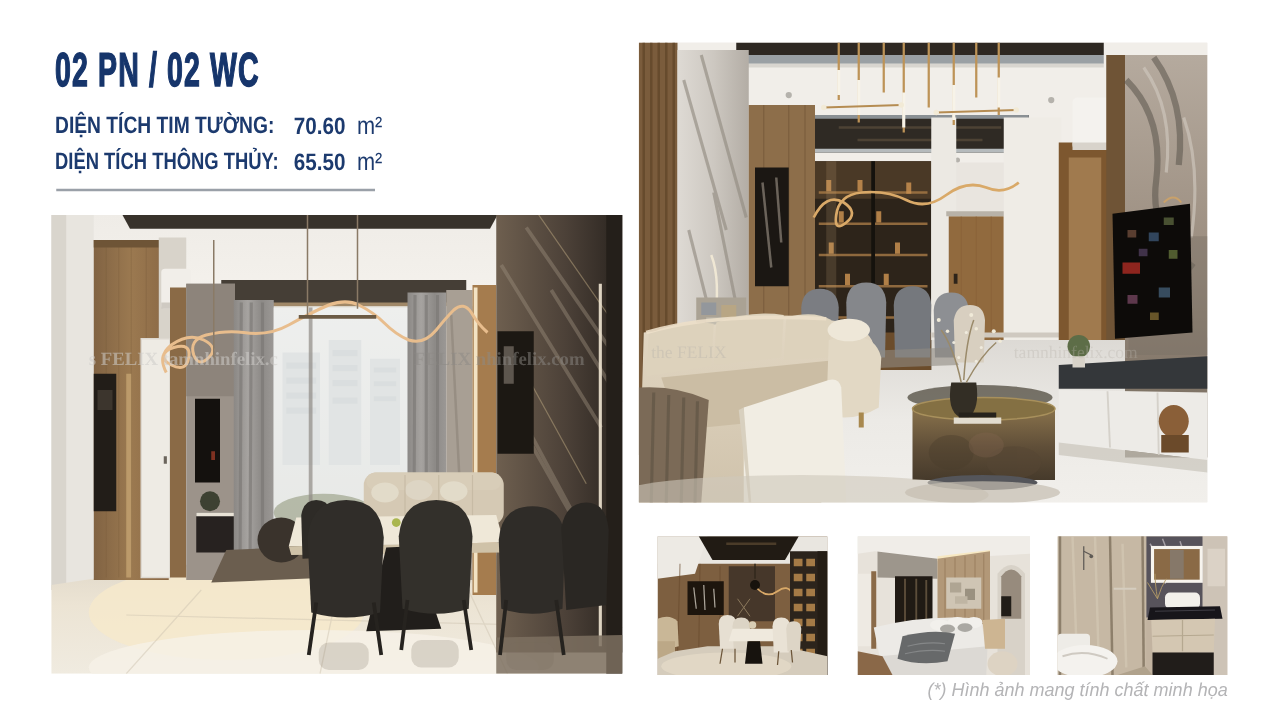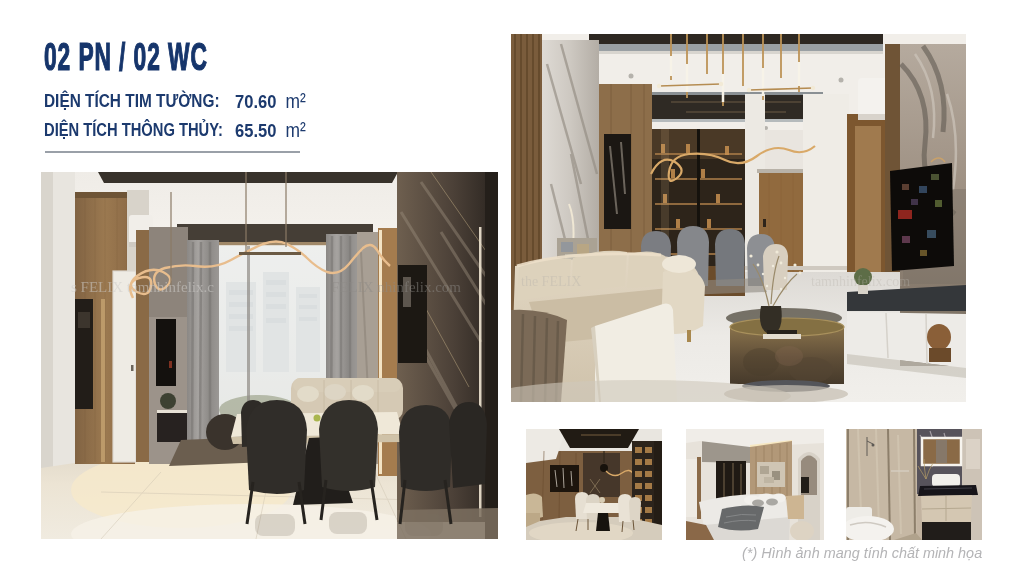--- a/index.html
+++ b/index.html
@@ -14,21 +14,21 @@
 <div class="abs" style="left:44px;top:90px;color:#1c3a6e;font-size:19px;font-weight:bold;transform:scaleX(0.81);transform-origin:left top;white-space:nowrap;">DIỆN TÍCH TIM TƯỜNG:</div>
 
 <div class="abs" style="left:235px;top:90px;color:#1c3a6e;font-size:19px;font-weight:bold;transform:scaleX(0.87);transform-origin:left top;white-space:nowrap;">70.60&nbsp; <span style="font-weight:normal;font-size:20px;">m²</span></div>
 
 <div class="abs" style="left:44px;top:119px;color:#1c3a6e;font-size:19px;font-weight:bold;transform:scaleX(0.775);transform-origin:left top;white-space:nowrap;">DIỆN TÍCH THÔNG THỦY:</div>
 
 <div class="abs" style="left:235px;top:119px;color:#1c3a6e;font-size:19px;font-weight:bold;transform:scaleX(0.87);transform-origin:left top;white-space:nowrap;">65.50&nbsp; <span style="font-weight:normal;font-size:20px;">m²</span></div>
 
 <div class="abs" style="left:45px;top:151px;width:255px;height:2px;background:#9aa0a8;"></div>
 
-<div class="abs" style="left:41px;top:172px;width:457px;height:367px;" id="photoL">
+<div class="abs" style="left:41px;top:172px;width:457px;height:367px;font-weight:bold;" id="photoL">
 <svg width="457" height="367" viewBox="0 0 457 367" xmlns="http://www.w3.org/2000/svg">
 <defs>
 <linearGradient id="Lceil" x1="0" y1="0" x2="0" y2="1">
 <stop offset="0" stop-color="#efece7"></stop>
           <stop offset="1" stop-color="#f7f4ef"></stop>
 </linearGradient>
 <linearGradient id="Lwood" x1="0" y1="0" x2="1" y2="0">
 <stop offset="0" stop-color="#816343"></stop>
           <stop offset="0.5" stop-color="#9b7950"></stop>
           <stop offset="1" stop-color="#8a6845"></stop>

